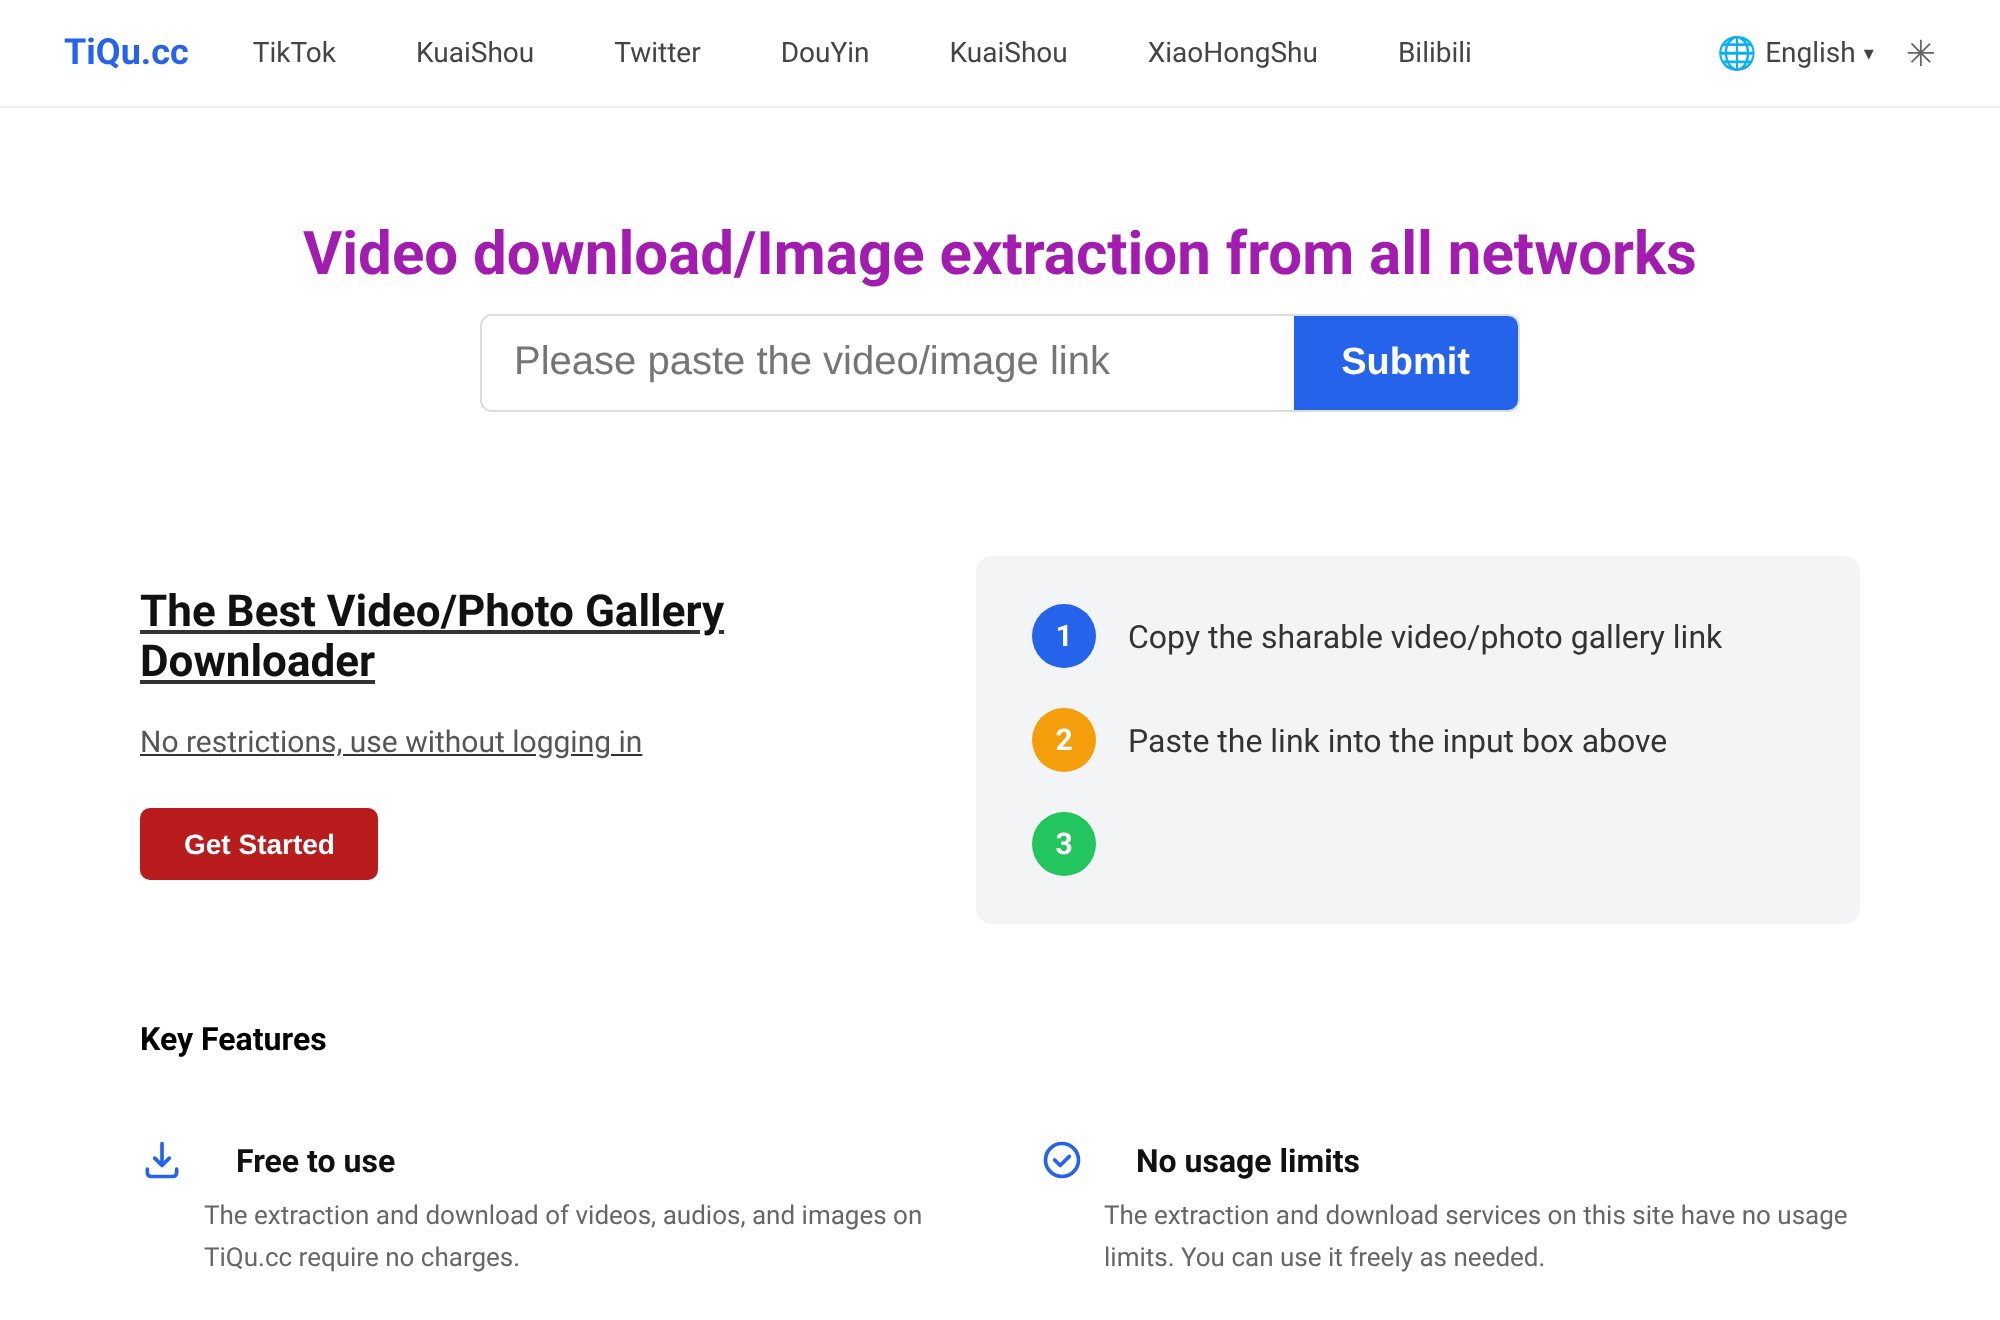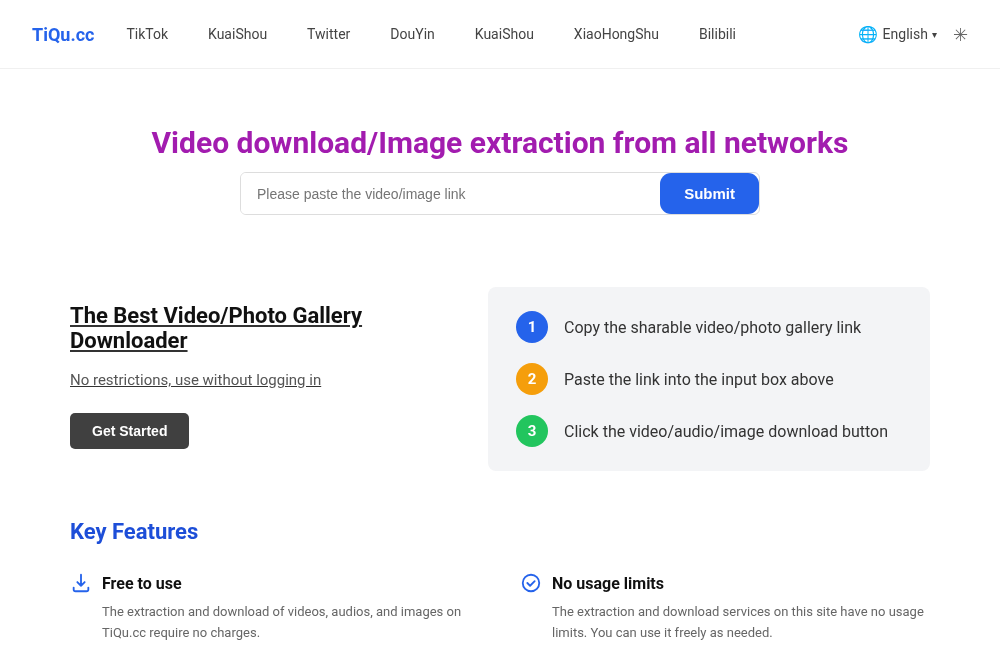--- a/index.html
+++ b/index.html
@@ -3,21 +3,21 @@
   <meta charset="utf-8">
   <style>
     * { box-sizing: border-box; margin: 0; padding: 0; }
     body { font-family: -apple-system, BlinkMacSystemFont, 'Segoe UI', Roboto, Arial, sans-serif; color: #333; background: #fff; font-size: 14px; }
 
     
     .navbar {
       display: flex;
       align-items: center;
       padding: 0 32px;
-      height: 69px;
+      height: 54px;
       border-bottom: 1px solid #f0f0f0;
     }
     .navbar-logo {
       color: #2563eb;
       font-weight: 700;
       font-size: 18px;
       margin-right: 32px;
       text-decoration: none;
     }
     .navbar-links {
@@ -67,34 +67,34 @@
       display: flex;
       max-width: 520px;
       margin: 0 auto;
       border: 1px solid #ddd;
       border-radius: 6px;
       overflow: hidden;
     }
     .search-input {
       flex: 1;
       padding: 12px 16px;
-      font-size: 14px;
+      font-size: 20px;
       border: none;
       outline: none;
       color: #701a75;
     }
     .submit-btn {
       background: #2563eb;
       color: #fff;
       border: none;
       padding: 12px 24px;
-      font-size: 15px;
+      font-size: 19px;
       font-weight: 600;
       cursor: pointer;
-      border-radius: 11px;
+      border-radius: 0;
     }
 
     
     .main-content {
       max-width: 900px;
       margin: 0 auto;
       padding: 32px 20px;
     }
 
     
@@ -114,21 +114,21 @@
       color: #111;
       margin-bottom: 12px;
     }
     .left-col p {
       font-size: 15px;
       color: #555;
       margin-bottom: 24px;
       margin-top: 18px;
     }
     .get-started-btn {
-      background: #404040;
+      background: #b91c1c;
       color: #fff;
       border: none;
       padding: 10px 22px;
       font-size: 14px;
       font-weight: 600;
       border-radius: 5px;
       cursor: pointer;
     }
 
     .right-col {
@@ -160,39 +160,39 @@
     .step-badge.blue { background: #2563eb; }
     .step-badge.orange { background: #f59e0b; }
     .step-badge.green { background: #22c55e; }
     .step-text {
       font-size: 16px;
       color: #333;
     }
 
     
     .features-section h2 {
-      font-size: 22px;
-      font-weight: 700;
-      color: #1d4ed8;
-      margin-bottom: 28px;
+      font-size: 16px;
+      font-weight: 700;
+      color: #000000;
+      margin-bottom: 40px;
     }
     .features-grid {
       display: grid;
       grid-template-columns: 1fr 1fr;
       gap: 32px 40px;
     }
     .feature-item {
       display: flex;
       flex-direction: column;
       gap: 8px;
     }
     .feature-header {
       display: flex;
       align-items: center;
-      gap: 10px;
+      gap: 26px;
     }
     .feature-icon {
       color: #2563eb;
       font-size: 22px;
       display: flex;
       align-items: center;
     }
     .feature-title {
       font-size: 16px;
       font-weight: 700;
@@ -252,21 +252,20 @@
       <div class="step-item">
         <div class="step-badge blue">1</div>
         <span class="step-text">Copy the sharable video/photo gallery link</span>
       </div>
       <div class="step-item">
         <div class="step-badge orange">2</div>
         <span class="step-text">Paste the link into the input box above</span>
       </div>
       <div class="step-item">
         <div class="step-badge green">3</div>
-        <span class="step-text">Click the video/audio/image download button</span>
       </div>
     </div>
   </div>
 
   <div class="features-section">
     <h2>Key Features</h2>
     <div class="features-grid">
 
       <div class="feature-item">
         <div class="feature-header">

